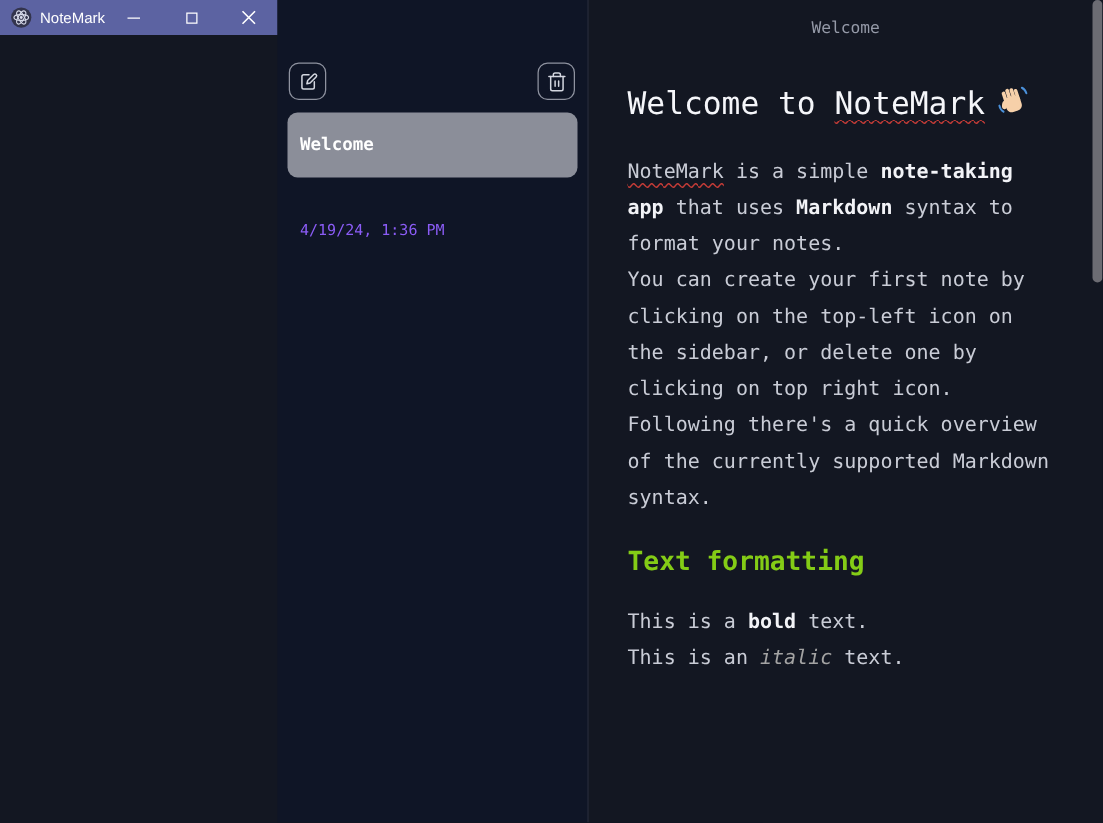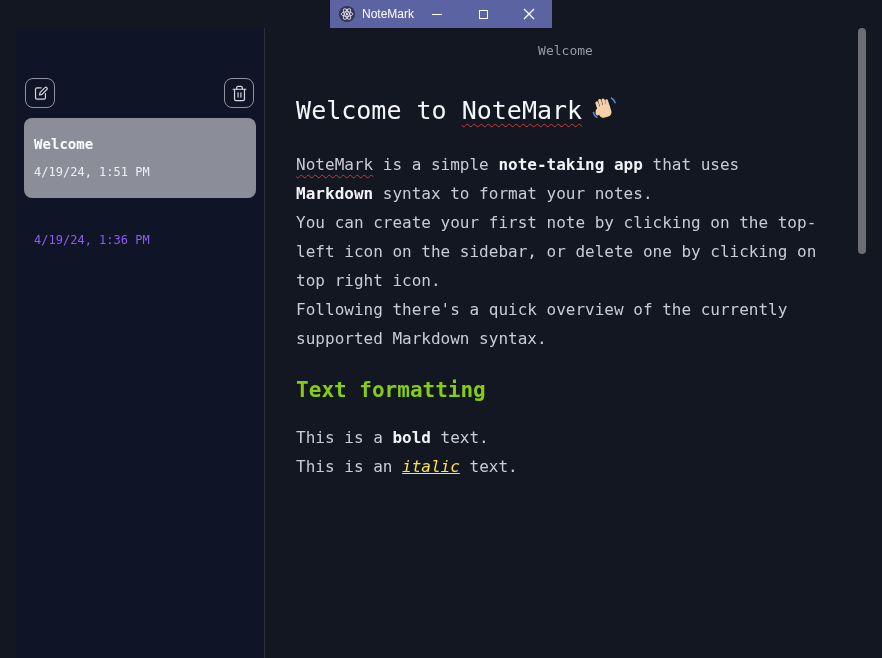--- a/index.html
+++ b/index.html
@@ -1,21 +1,21 @@
 <!DOCTYPE html>
 <html><head>
 <meta charset="utf-8">
 <style>
   * { margin: 0; padding: 0; box-sizing: border-box; }
   html, body { width: 882px; height: 658px; overflow: hidden; }
   body {
     font-family: "DejaVu Sans Mono", "Liberation Mono", monospace;
     background: #131722;
   }
-  .window { width: 882px; height: 658px; display: flex; flex-direction: column; align-items: center; }
+  .window { width: 882px; height: 658px; display: flex; flex-direction: row; }
 
   
   .titlebar {
     height: 28px; background: #5c63a2; color: #ffffff;
     display: flex; align-items: center; flex: 0 0 28px;
     font-family: "Liberation Sans", sans-serif; font-size: 12px;
   }
   .titlebar .app-icon { margin: 0 6px 0 8px; display: flex; align-items: center; }
   .titlebar .title { flex: 1; }
   .win-controls { display: flex; height: 100%; }
@@ -62,21 +62,21 @@
   .doc h1 {
     font-size: 25px; line-height: 34px; color: #f5f6fa; font-weight: normal;
     margin: 33px 0 18px 0; white-space: nowrap;
   }
   .doc h2 {
     font-size: 21px; line-height: 26px; color: #84cc16; font-weight: bold;
     margin: 24px 0 20px 0;
   }
   .doc p { font-size: 16px; line-height: 29px; margin: 0 0; max-width: 55ch; }
   .doc b { color: #f2f3f7; }
-  .doc i { color: #fde047; text-decoration: underline; }
+  .doc i { color: #a3a3a3; }
   .spell {
     text-decoration-line: underline; text-decoration-style: wavy;
     text-decoration-color: #c53b36; text-decoration-thickness: 1px;
     text-underline-offset: 4px;
   }
   .wave { vertical-align: -4px; margin-left: 9px; }
 
   
   .scroll-thumb {
     position: absolute; top: 0; right: 0; width: 8px; height: 226px;
@@ -133,21 +133,20 @@
             <path d="M8 6V4a2 2 0 0 1 2-2h4a2 2 0 0 1 2 2v2"></path>
             <line x1="10" y1="11" x2="10" y2="17"></line>
             <line x1="14" y1="11" x2="14" y2="17"></line>
           </svg>
         </button>
       </div>
 
       <div class="note-list">
         <div class="note-card selected">
           <span class="note-title">Welcome</span>
-          <span class="note-date">4/19/24, 1:51 PM</span>
         </div>
         <div class="note-card">
           <span class="note-date">4/19/24, 1:36 PM</span>
         </div>
       </div>
     </div>
 
     <div class="main">
       <div class="main-header">Welcome</div>
 

